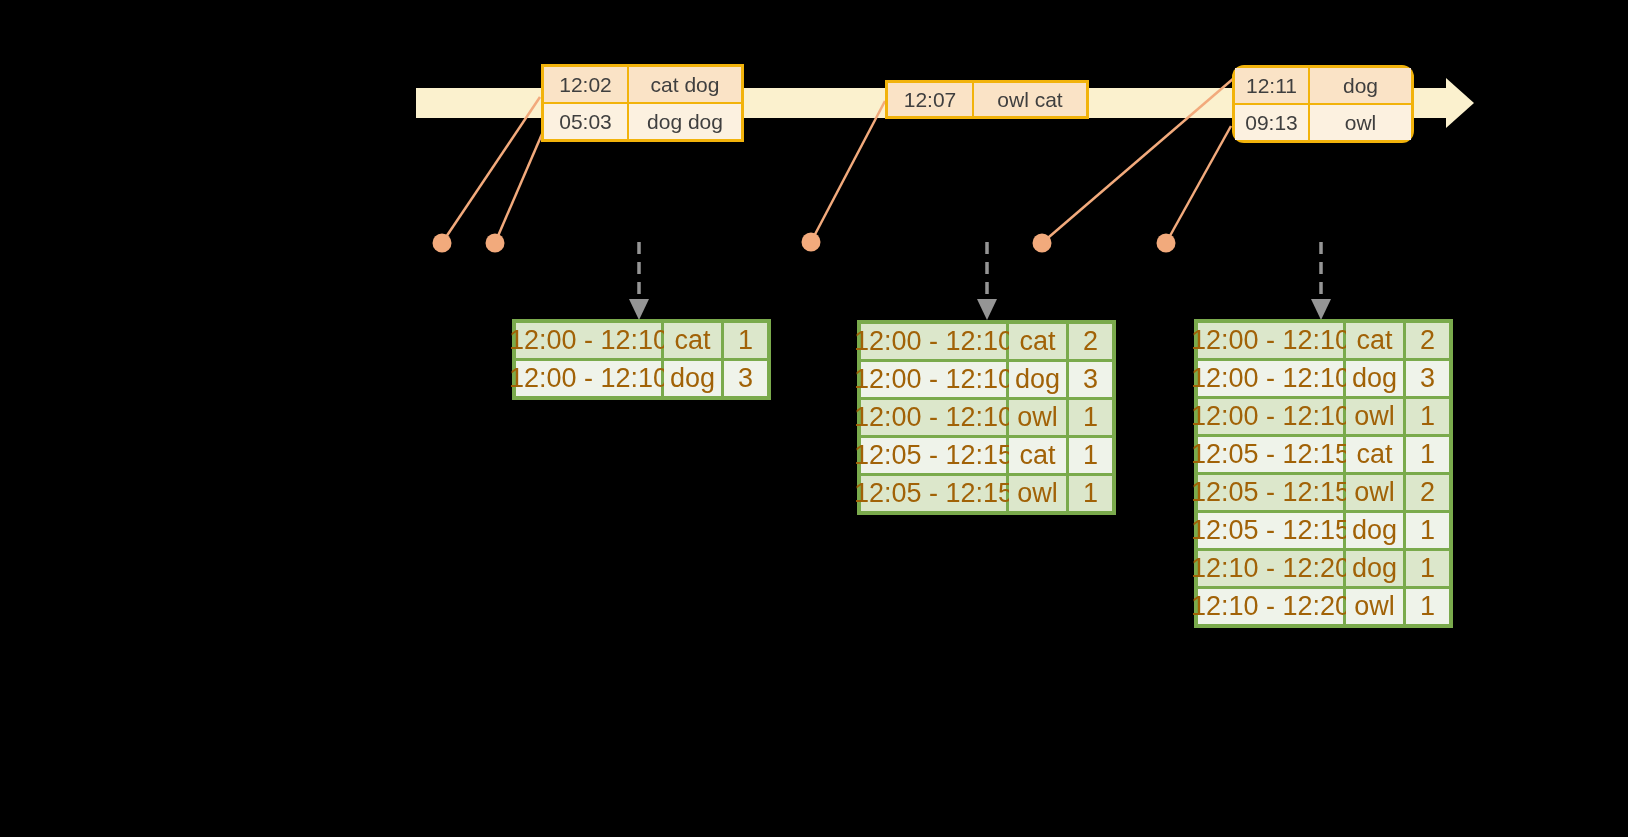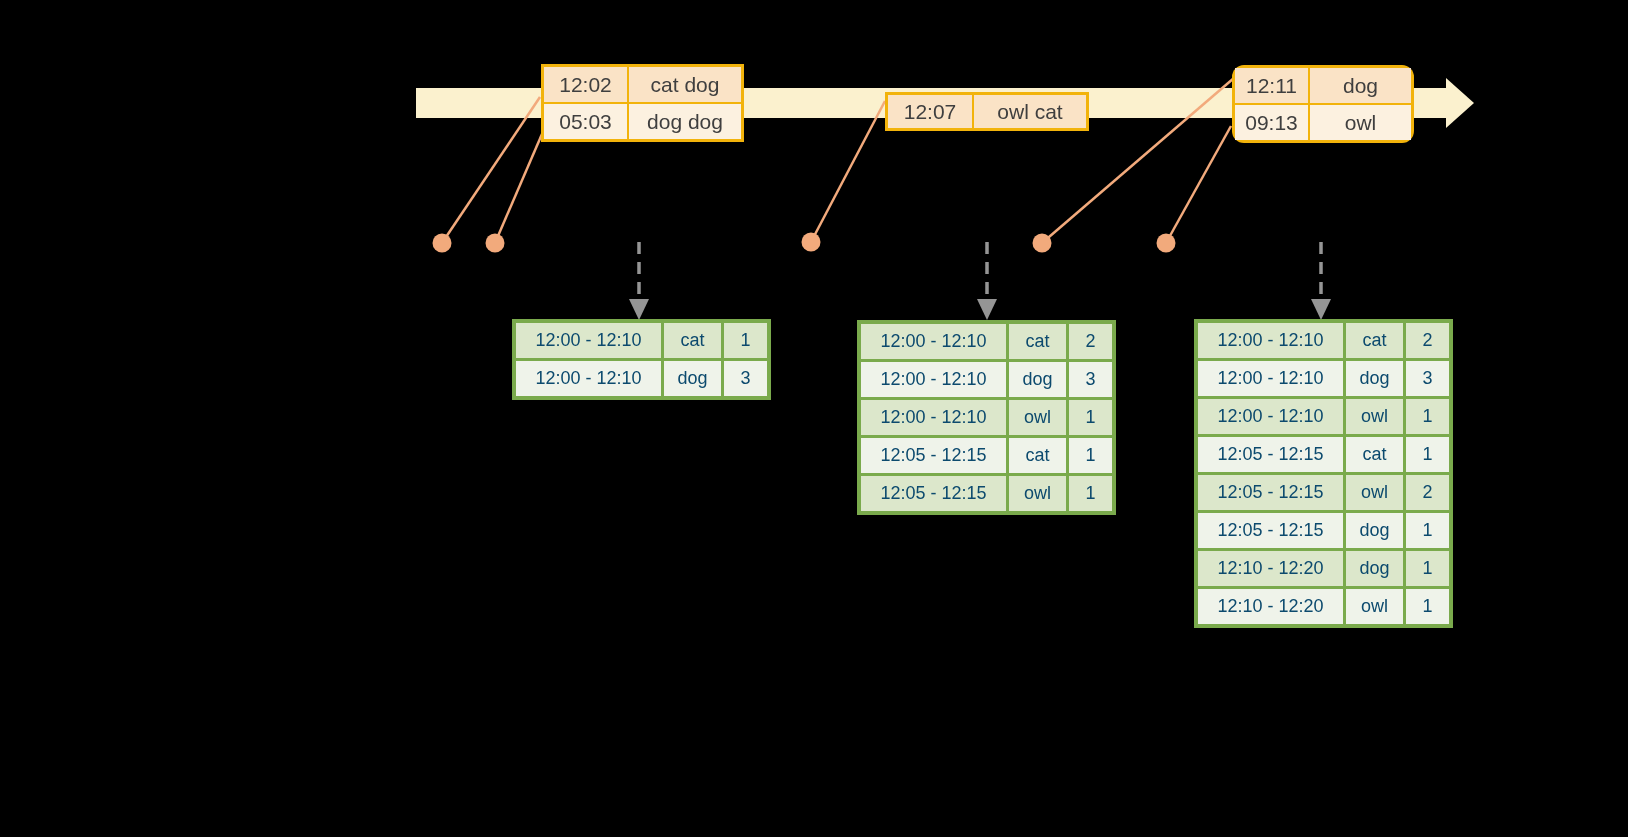--- a/index.html
+++ b/index.html
@@ -39,21 +39,21 @@
   .trig-head { fill: #959595; }
   
   .event-box {
     position: absolute;
     display: grid;
     gap: 2px;
     padding: 3px;
     background: #F2B30B; 
   }
   .box1 { left: 522px; top: 64px; grid-template-columns: 83px 112px;  grid-auto-rows: 35px; }
-  .box2 { left: 866px; top: 92px; grid-template-columns: 84px 112px;  grid-auto-rows: 33px; }
+  .box2 { left: 866px; top: 80px; grid-template-columns: 84px 112px;  grid-auto-rows: 33px; }
   .box3 { left: 1213px; top: 65px; grid-template-columns: 73px 101px; grid-auto-rows: 35px; border-radius: 12px; }
   .ecell {
     display: flex;
     align-items: center;
     justify-content: center;
     font-size: 21px;
     color: #3F3F3F;
     white-space: nowrap;
   }
   .e-dark  { background: #FAE3C6; }
@@ -68,22 +68,22 @@
     padding: 4px;
     background: #7AAA4C; 
   }
   .t1 { left: 493px;  top: 319px; }
   .t2 { left: 838px;  top: 320px; }
   .t3 { left: 1175px; top: 319px; }
   .tcell {
     display: flex;
     align-items: center;
     justify-content: center;
-    font-size: 18px;
-    color: #0c4a6e;
+    font-size: 27px;
+    color: #a16207;
     white-space: nowrap;
   }
   .c-dark  { background: #DCE7CB; }
   .c-light { background: #EFF3EA; }
 </style>
 </head>
 <body>
 
 <div class="canvas">
 

